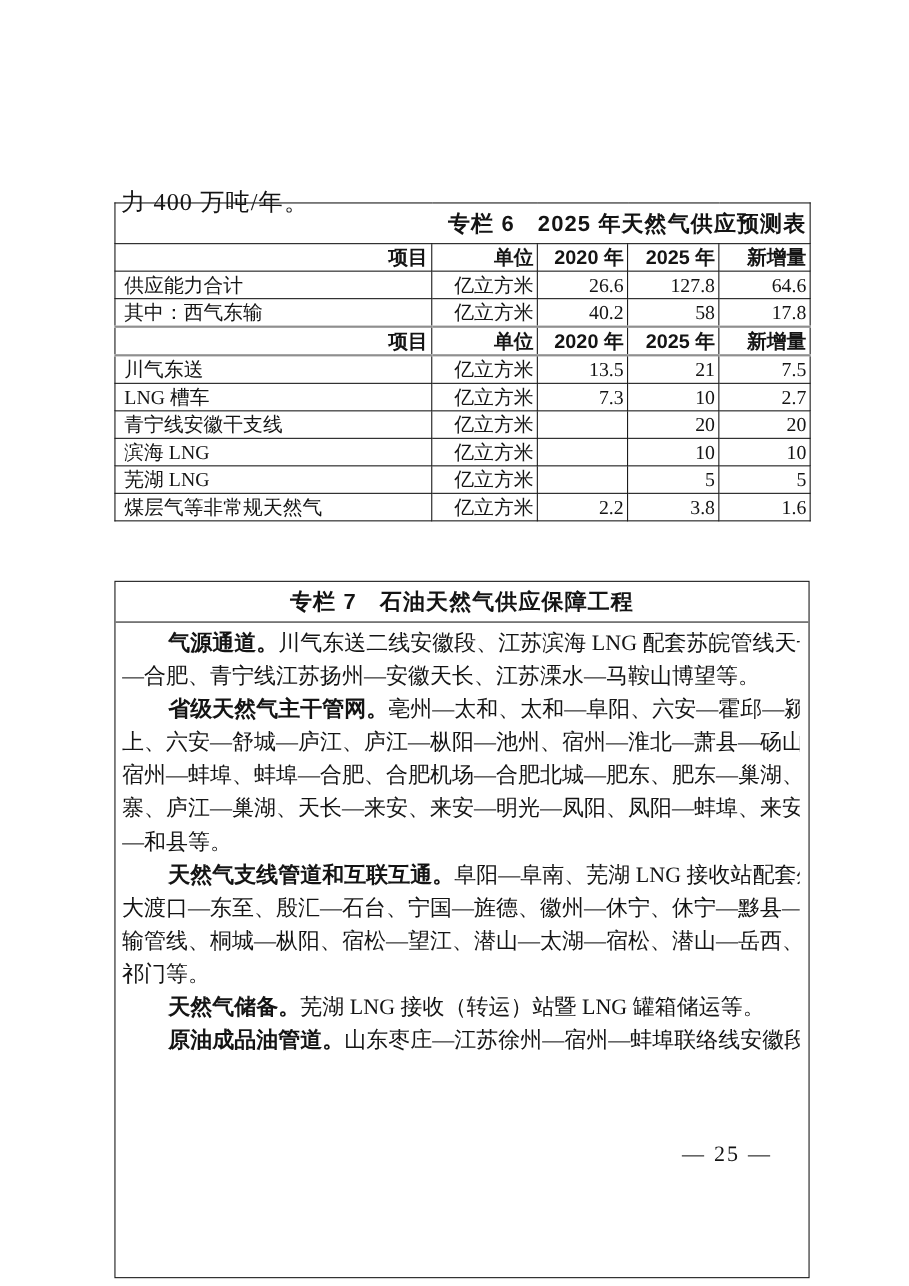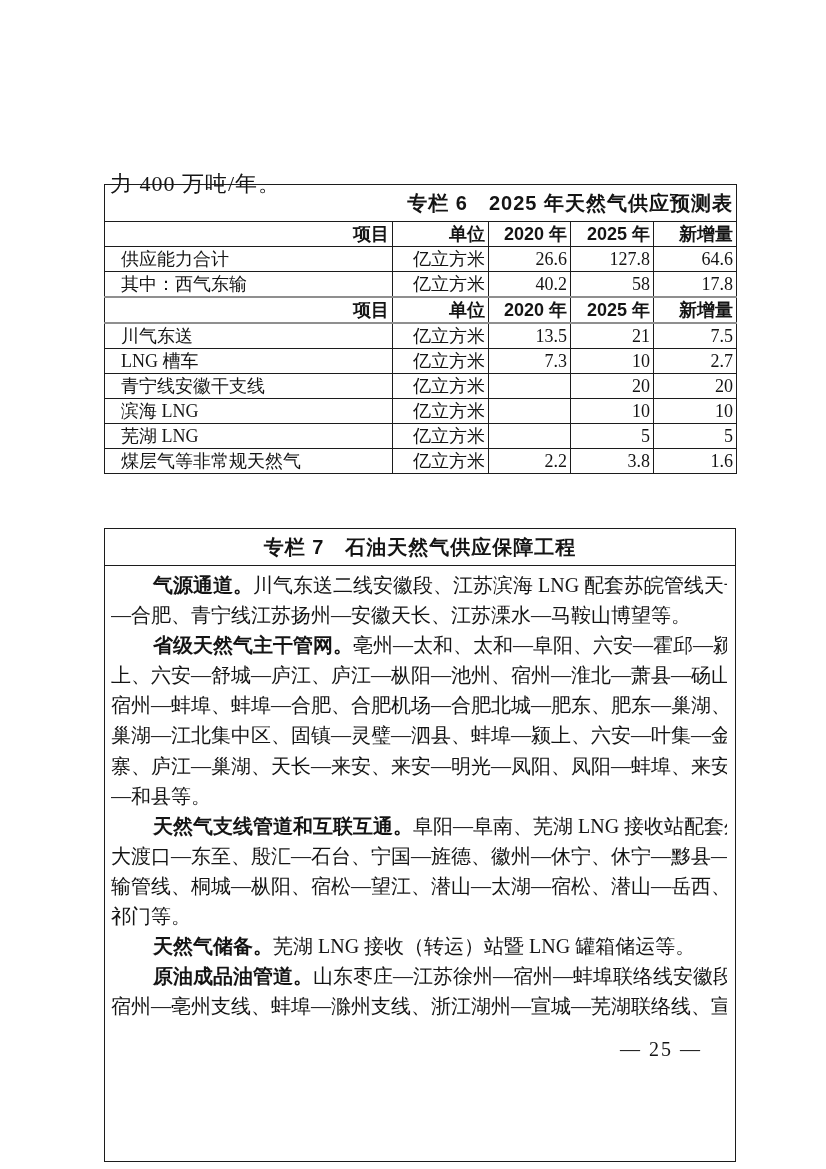--- a/index.html
+++ b/index.html
@@ -53,21 +53,21 @@
     font-family: "Liberation Sans", "DejaVu Sans", sans-serif;
     font-weight: 700;
     font-size: 18px;
   }
   .t6 tr.repeat td {
     border-top: 2px solid #8f8f8f;
     border-bottom: 2px solid #8f8f8f;
   }
   .t6 td.item {
     text-align: left;
-    padding-left: 16px;
+    padding-left: 8px;
   }
   
   .box7 {
     position: absolute;
     left: 104px;
     top: 528px;
     width: 632px;
     height: 634px;
     border: 1px solid #1c1c1c;
     overflow: hidden;
@@ -205,28 +205,26 @@
   </table>
 
   <div class="box7">
     <div class="box7-title">专栏 7　石油天然气供应保障工程</div>
     <div class="box7-body">
         <div class="line indent just"><b class="lead">气源通道。</b>川气东送二线安徽段、江苏滨海 LNG 配套苏皖管线天长</div>
         <div class="line">—合肥、青宁线江苏扬州—安徽天长、江苏溧水—马鞍山博望等。</div>
         <div class="line indent just"><b class="lead">省级天然气主干管网。</b>亳州—太和、太和—阜阳、六安—霍邱—颍</div>
         <div class="line just">上、六安—舒城—庐江、庐江—枞阳—池州、宿州—淮北—萧县—砀山、</div>
         <div class="line just">宿州—蚌埠、蚌埠—合肥、合肥机场—合肥北城—肥东、肥东—巢湖、</div>
-        <div class="line just">巢湖—江北集中区、固镇—灵璧—泗县、蚌埠—颍上、六安—叶集—金</div>
         <div class="line just">寨、庐江—巢湖、天长—来安、来安—明光—凤阳、凤阳—蚌埠、来安</div>
         <div class="line">—和县等。</div>
         <div class="line indent just"><b class="lead">天然气支线管道和互联互通。</b>阜阳—阜南、芜湖 LNG 接收站配套外</div>
         <div class="line just">大渡口—东至、殷汇—石台、宁国—旌德、徽州—休宁、休宁—黟县—</div>
         <div class="line just">输管线、桐城—枞阳、宿松—望江、潜山—太湖—宿松、潜山—岳西、</div>
         <div class="line">祁门等。</div>
         <div class="line indent"><b class="lead">天然气储备。</b>芜湖 LNG 接收（转运）站暨 LNG 罐箱储运等。</div>
         <div class="line indent just"><b class="lead">原油成品油管道。</b>山东枣庄—江苏徐州—宿州—蚌埠联络线安徽段、</div>
-        <div class="line just">宿州—亳州支线、蚌埠—滁州支线、浙江湖州—宣城—芜湖联络线、宣</div>
       </div>
   </div>
 
   <div class="pagenum">— 25 —</div>
 
 </div>
 
 </body></html>

